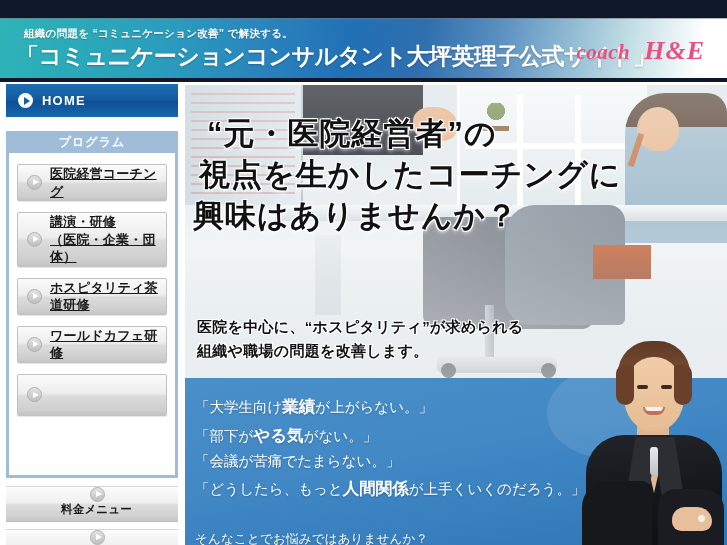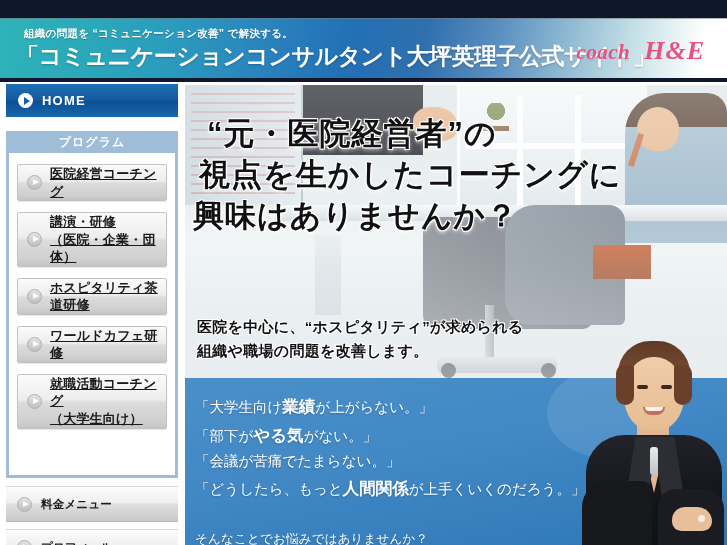--- a/index.html
+++ b/index.html
@@ -121,20 +121,21 @@
 
   .lower-menu { position: absolute; left: 6px; top: 402px; width: 172px; }
   .wide-btn {
     position: relative; width: 172px; height: 36px;
     margin-bottom: 7px;
     background: linear-gradient(180deg, #fcfcfc 0%, #f0f0f0 45%, #dedede 52%, #d0d0d0 86%, #c6c6c6 100%);
     border-top: 1px solid #d6d6d6;
     border-bottom: 1px solid #bdbdbd;
     display: flex; align-items: center;
     cursor: pointer;
+    flex-direction: column;
   }
   .wide-btn .gray-ic { margin-left: 11px; }
   .wide-btn-label {
     margin-left: 9px; font-size: 11.5px; font-weight: bold; color: #1b1b1b;
     letter-spacing: .2px;
   }
 
   
   .main { position: absolute; left: 185px; top: 85px; width: 542px; height: 460px; }
 
@@ -319,22 +320,20 @@
     <div class="menu-btn">
       <span class="gray-ic"></span>
       <span class="menu-btn-label">ホスピタリティ茶道研修</span>
     </div>
     <div class="menu-btn">
       <span class="gray-ic"></span>
       <span class="menu-btn-label">ワールドカフェ研修</span>
     </div>
     <div class="menu-btn tall">
       <span class="gray-ic"></span>
-      <span class="menu-btn-label" style="white-space:pre-line">就職活動コーチング
-（大学生向け）</span>
     </div>
   </div>
 
   <div class="lower-menu">
     <div class="wide-btn">
       <span class="gray-ic"></span>
       <span class="wide-btn-label">料金メニュー</span>
     </div>
     <div class="wide-btn">
       <span class="gray-ic"></span>

